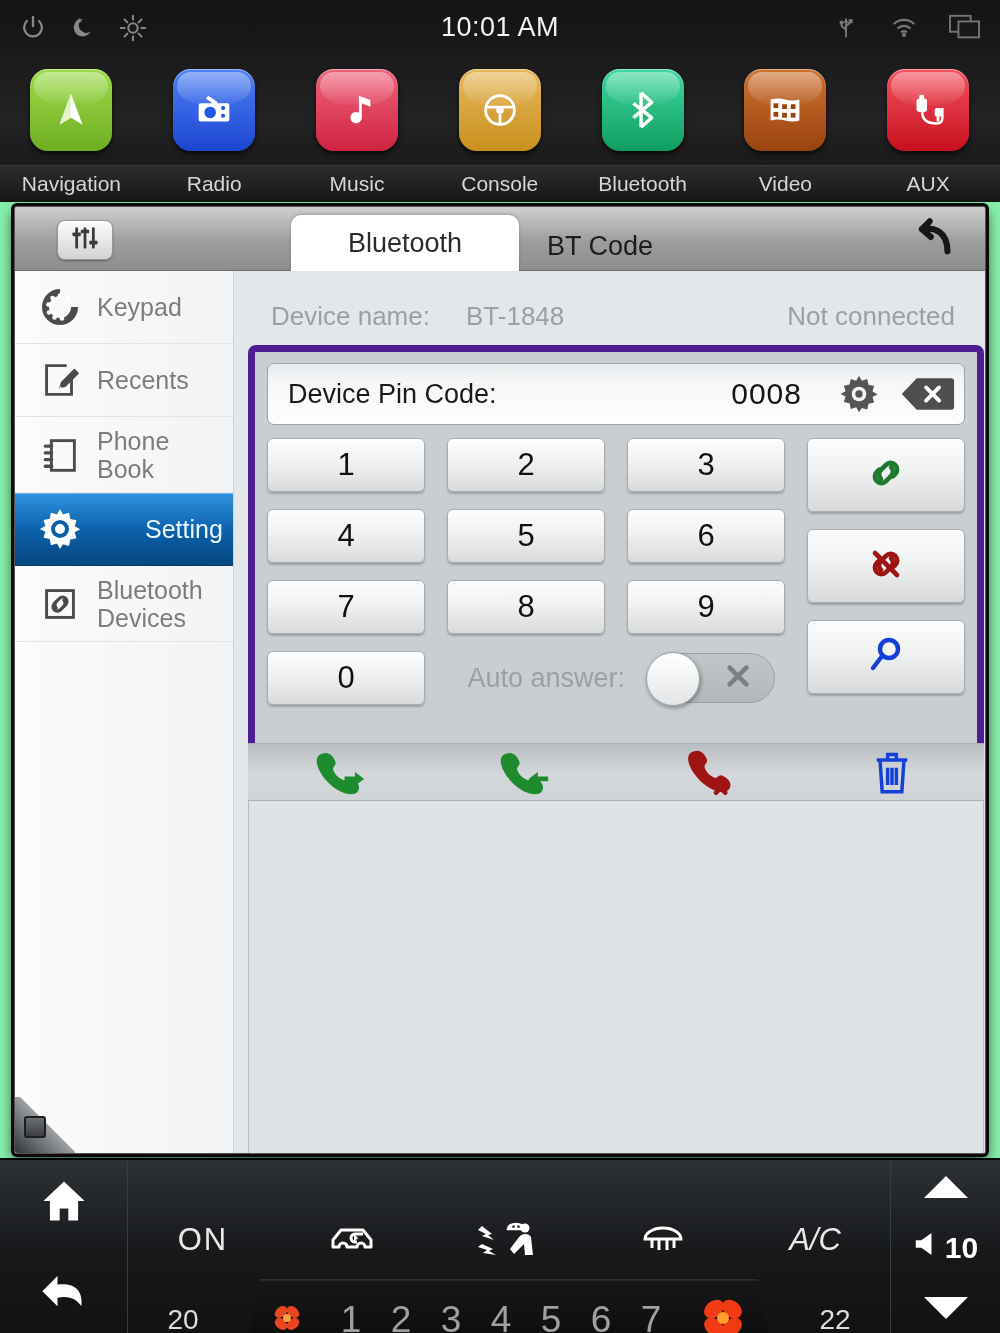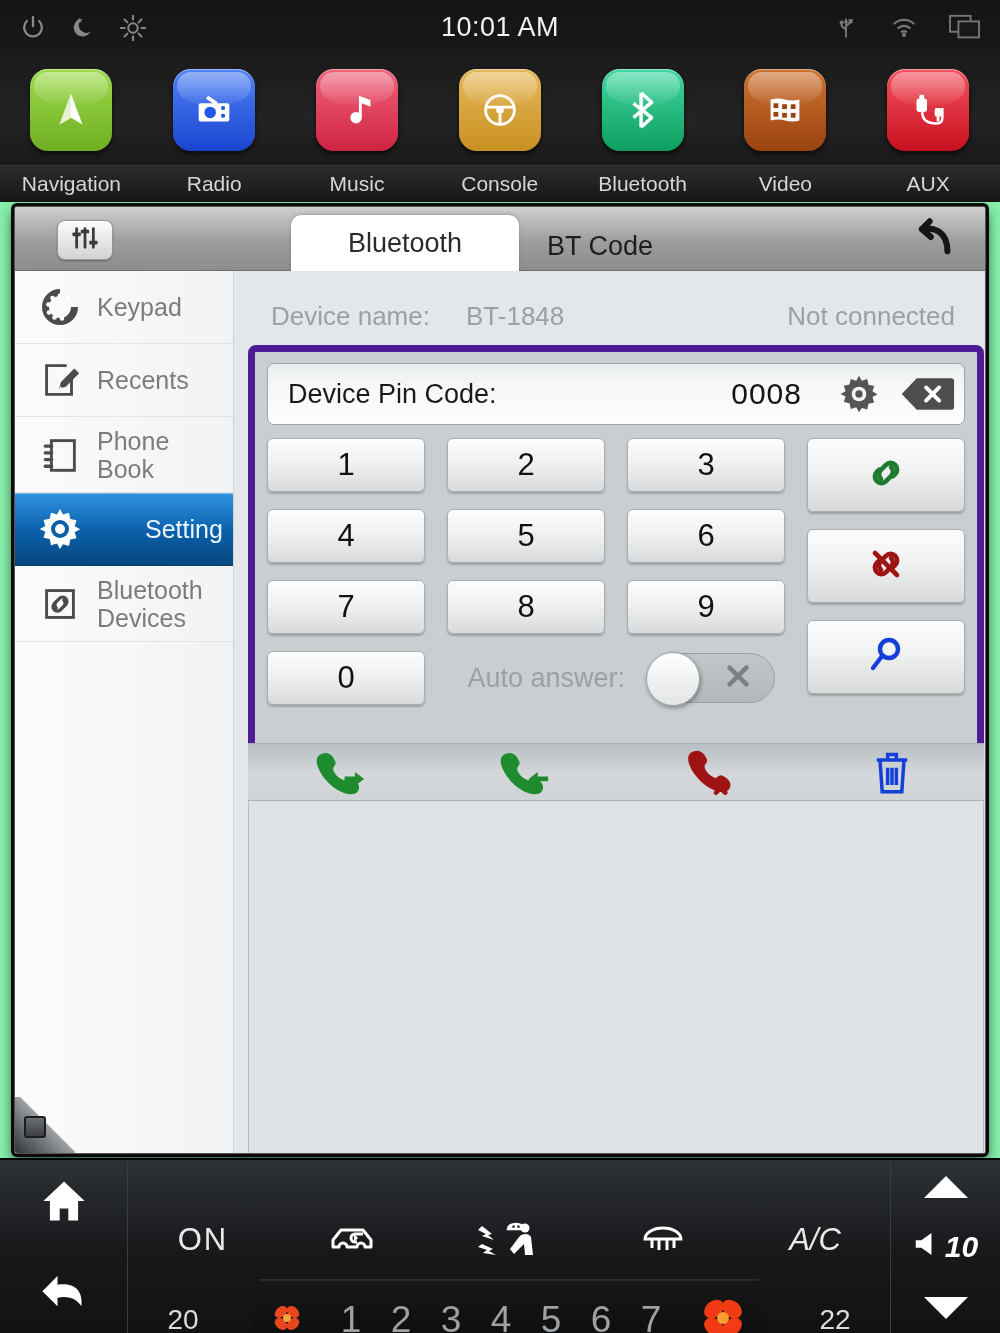--- a/index.html
+++ b/index.html
@@ -227,21 +227,21 @@
     clip-path:polygon(3% 0,97% 0,100% 100%,0 100%);
   }
   .fan-nums{ display:flex; align-items:center; gap:22px; }
   .fan-num{ position:relative; color:#9da1a4; font-size:37px; font-weight:300; text-align:center; width:28px;}
   .fan-num .tick{ position:absolute; left:50%; margin-left:-2px; bottom:-11px; width:5px; height:10px; background:#e6e8e9;}
   .cl-volcol{
     position:absolute; right:0; top:0; width:110px; height:175px;
     display:flex; flex-direction:column; align-items:center; justify-content:space-around;
     border-left:1px solid #3a3d40;
   }
-  .volrow{ display:flex; gap:8px; color:#fff; font-size:30px; font-weight:bold;font-style:italic;}
+  .volrow{ display:flex; align-items:center; gap:8px; color:#fff; font-size:30px; font-weight:bold;}
   .tri{ width:0;height:0; }
   .tri.up{ border-left:22px solid transparent; border-right:22px solid transparent; border-bottom:22px solid #fff;}
   .tri.down{ border-left:22px solid transparent; border-right:22px solid transparent; border-top:22px solid #fff;}
 </style>
 </head>
 <body>
 
 <div id="screen">
 
   <div class="statusbar">

